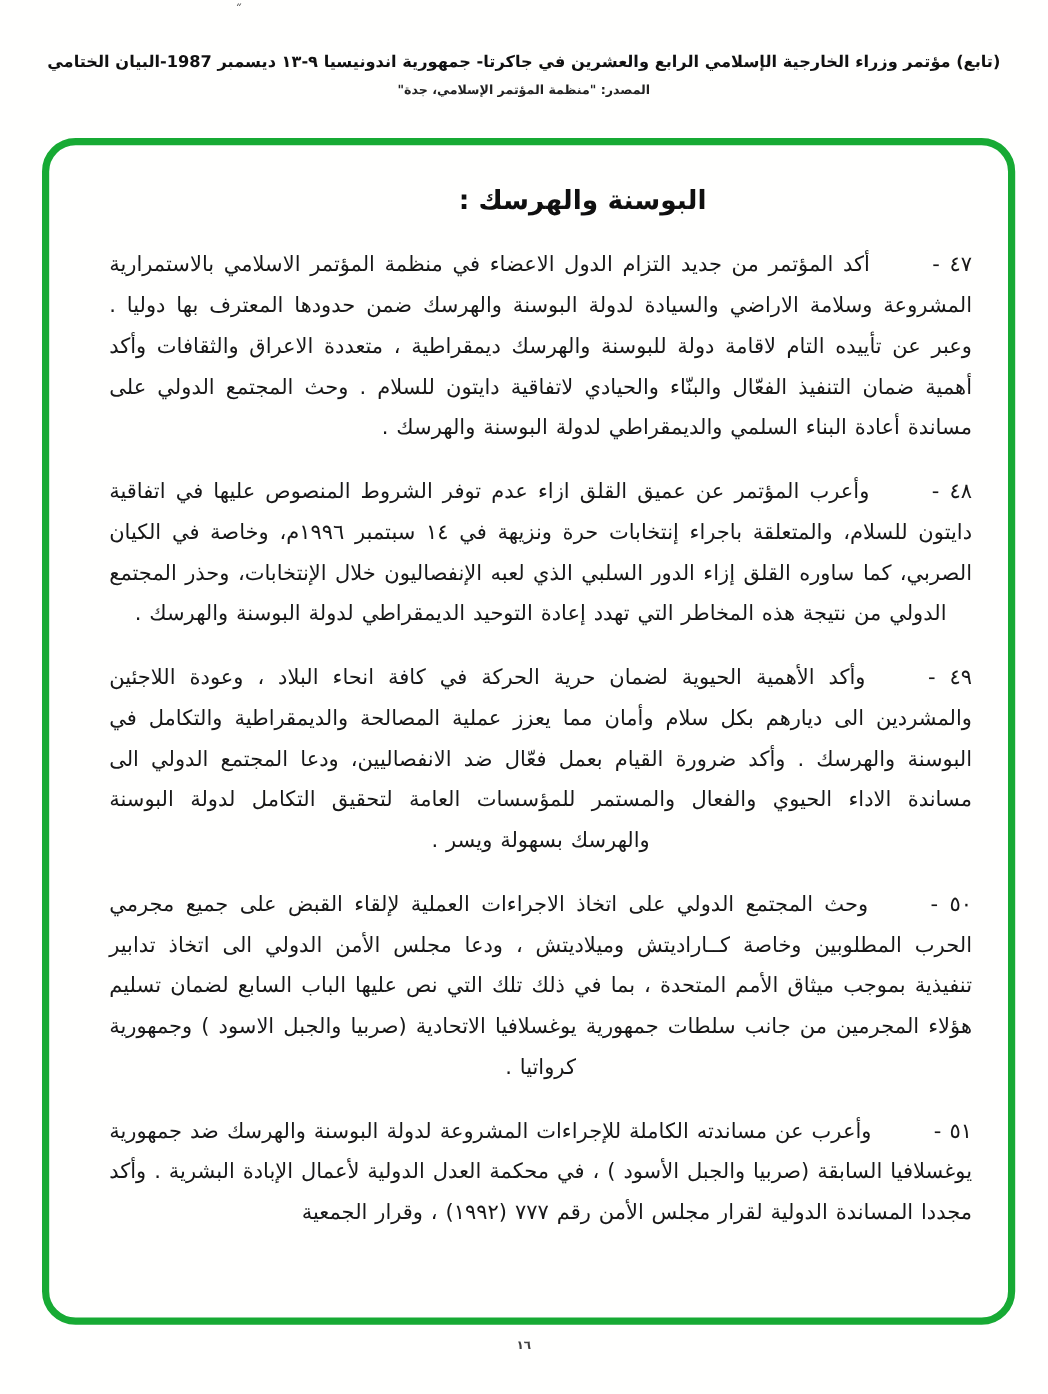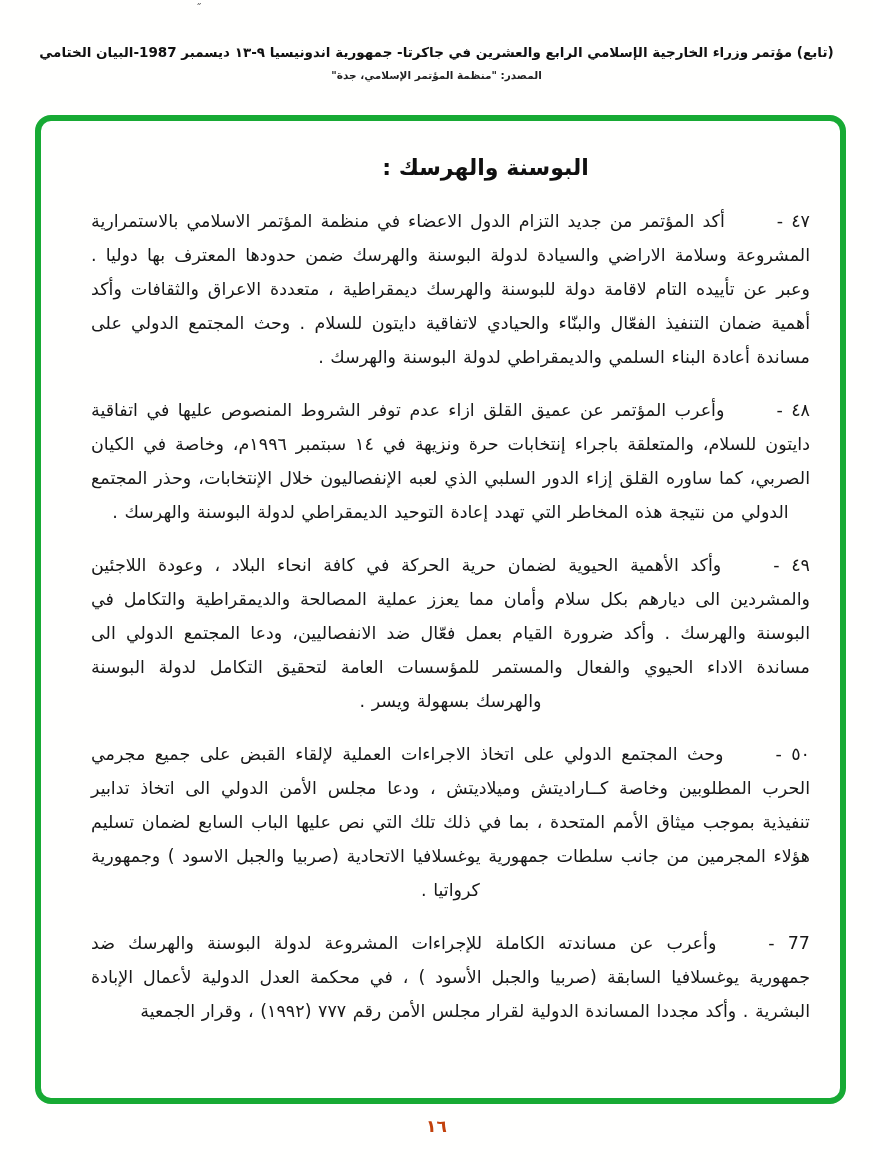--- a/index.html
+++ b/index.html
@@ -36,21 +36,21 @@
     font-size: 10.5px; font-weight: bold;
     color: #222;
   }
   
   .green-box {
     position: absolute;
     left: 35px; top: 115px;
     width: 811px; height: 989px;
     box-sizing: border-box;
     border: 6px solid #17aa34;
-    border-radius: 16px;
+    border-radius: 28px;
     background: transparent;
   }
   .content {
     direction: rtl;
     padding: 18px 30px 0 50px;
   }
   .section-title {
     margin: 16px 0 24px;
     padding-left: 70px;
     text-align: center;
@@ -76,24 +76,24 @@
   }
   .pnum {
     white-space: nowrap;
     margin-left: 52px; 
   }
   .page-number {
     position: absolute;
     left: 0; right: 0;
     top: 1116px;
     text-align: center;
-    font-size: 17px;
+    font-size: 10px;
     font-weight: bold;
     letter-spacing: 2px;
-    color: #c2410c;
+    color: #404040;
   }
 </style>
 </head>
 <body>
 
 <div class="page" style="background: rgb(255, 255, 254);">
 
   <div class="scan-artifact">˝</div>
 
   <header class="doc-header">
@@ -102,20 +102,20 @@
   </header>
 
   <div class="green-box" style="border-color: rgb(23, 170, 52);">
     <div class="content">
       <h2 class="section-title">البوسنة والهرسك :</h2>
       <div id="paras">
           <p><span class="pnum">٤٧ -</span><span>أكد المؤتمر من جديد التزام الدول الاعضاء في منظمة المؤتمر الاسلامي بالاستمرارية المشروعة وسلامة الاراضي والسيادة لدولة البوسنة والهرسك ضمن حدودها المعترف بها دوليا . وعبر عن تأييده التام لاقامة دولة للبوسنة والهرسك ديمقراطية ، متعددة الاعراق والثقافات وأكد أهمية ضمان التنفيذ الفعّال والبنّاء والحيادي لاتفاقية دايتون للسلام . وحث المجتمع الدولي على مساندة أعادة البناء السلمي والديمقراطي لدولة البوسنة والهرسك .</span></p>
           <p><span class="pnum">٤٨ -</span><span>وأعرب المؤتمر عن عميق القلق ازاء عدم توفر الشروط المنصوص عليها في اتفاقية دايتون للسلام، والمتعلقة باجراء إنتخابات حرة ونزيهة في ١٤ سبتمبر ١٩٩٦م، وخاصة في الكيان الصربي، كما ساوره القلق إزاء الدور السلبي الذي لعبه الإنفصاليون خلال الإنتخابات، وحذر المجتمع الدولي من نتيجة هذه المخاطر التي تهدد إعادة التوحيد الديمقراطي لدولة البوسنة والهرسك .</span></p>
           <p><span class="pnum">٤٩ -</span><span>وأكد الأهمية الحيوية لضمان حرية الحركة في كافة انحاء البلاد ، وعودة اللاجئين والمشردين الى ديارهم بكل سلام وأمان مما يعزز عملية المصالحة والديمقراطية والتكامل في البوسنة والهرسك . وأكد ضرورة القيام بعمل فعّال ضد الانفصاليين، ودعا المجتمع الدولي الى مساندة الاداء الحيوي والفعال والمستمر للمؤسسات العامة لتحقيق التكامل لدولة البوسنة والهرسك بسهولة ويسر .</span></p>
           <p><span class="pnum">٥٠ -</span><span>وحث المجتمع الدولي على اتخاذ الاجراءات العملية لإلقاء القبض على جميع مجرمي الحرب المطلوبين وخاصة كــاراديتش وميلاديتش ، ودعا مجلس الأمن الدولي الى اتخاذ تدابير تنفيذية بموجب ميثاق الأمم المتحدة ، بما في ذلك تلك التي نص عليها الباب السابع لضمان تسليم هؤلاء المجرمين من جانب سلطات جمهورية يوغسلافيا الاتحادية (صربيا والجبل الاسود ) وجمهورية كرواتيا .</span></p>
-          <p><span class="pnum">77 -</span><span>وأعرب عن مساندته الكاملة للإجراءات المشروعة لدولة البوسنة والهرسك ضد جمهورية يوغسلافيا السابقة (صربيا والجبل الأسود ) ، في محكمة العدل الدولية لأعمال الإبادة البشرية . وأكد مجددا المساندة الدولية لقرار مجلس الأمن رقم ٧٧٧ (١٩٩٢) ، وقرار الجمعية</span></p>
+          <p><span class="pnum">٥١ -</span><span>وأعرب عن مساندته الكاملة للإجراءات المشروعة لدولة البوسنة والهرسك ضد جمهورية يوغسلافيا السابقة (صربيا والجبل الأسود ) ، في محكمة العدل الدولية لأعمال الإبادة البشرية . وأكد مجددا المساندة الدولية لقرار مجلس الأمن رقم ٧٧٧ (١٩٩٢) ، وقرار الجمعية</span></p>
         </div>
     </div>
   </div>
 
   <div class="page-number">١٦</div>
 
 </div>
 
 </body></html>

